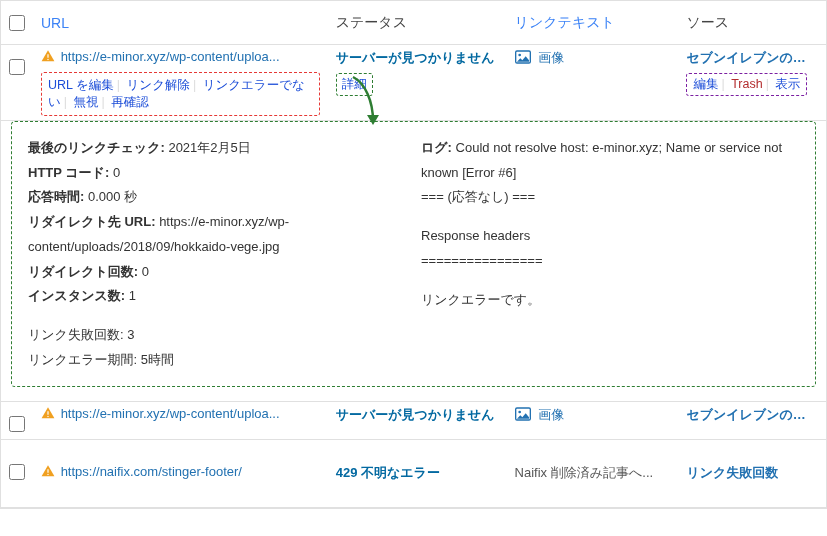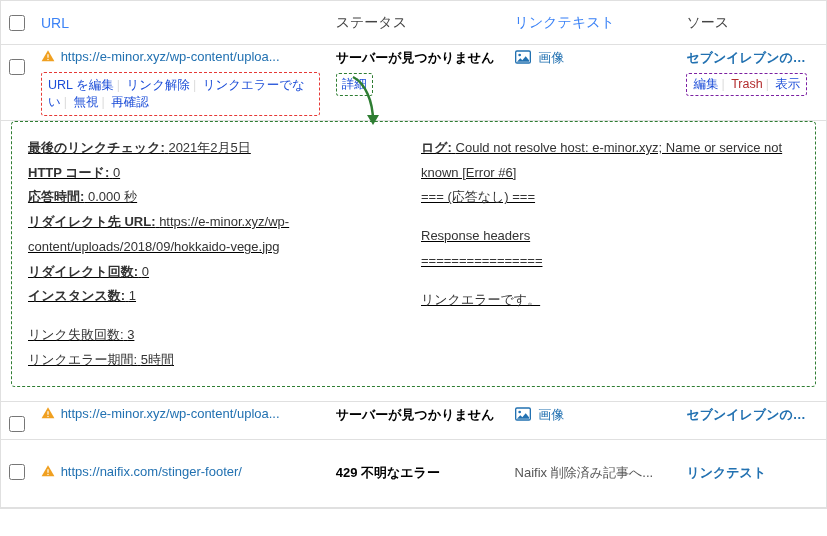--- a/index.html
+++ b/index.html
@@ -12,32 +12,32 @@
     th.status { width: 23%; }
     th.text { width: 22%; margin-top: 44px; }
     th.source { width: 18%; }
     th a { color: #3b82f6; text-decoration: none; }
     tbody tr { border-bottom: 1px solid #e0e0e0; }
     tbody td { padding: 4px 8px; vertical-align: top; }
     .chk { width: 28px; text-align: center; padding-top: 14px; }
     input[type=checkbox] { width: 16px; height: 16px; border: 1px solid #8c8f94; border-radius: 3px; }
     .warn-icon { display: inline-block; vertical-align: middle; margin-right: 2px; }
     .url-link { color: #2271b1; text-decoration: none; }
-    .orange { color: #000000; font-weight: bold; }
+    .orange { color: #0369a1; font-weight: bold; }
     .img-icon { display: inline-block; vertical-align: middle; margin-right: 4px; }
     .source-link { color: #2271b1; font-weight: bold; text-decoration: none; white-space: nowrap; overflow: hidden; text-overflow: ellipsis; display: inline-block; max-width: 120px; vertical-align: bottom; }
     .row-actions { margin-top: 6px; font-size: 12.5px; }
     .row-actions a { color: #1d4ed8; text-decoration: none; }
     .red-link { color: #b32d2e !important; }
     .row-actions span.sep { color: #ddd; padding: 0 3px; }
     .box-red { border: 1.5px dashed #e53935; padding: 4px 6px; display: inline-block; border-radius: 3px; }
     .box-green-sm { border: 1.5px dashed #2e7d32; padding: 2px 5px; display: inline-block; border-radius: 3px; font-family: Liberation Mono, monospace; }
     .box-purple { border: 1.5px dashed #7b1fa2; padding: 2px 6px; display: inline-block; border-radius: 3px; }
     .detail-row td { padding: 0 10px 14px 10px; }
-    .detail-box { border: 1.5px dashed #2e7d32; border-radius: 4px; padding: 14px 16px; display: flex; gap: 15px; position: relative; text-decoration: underline; }
+    .detail-box { border: 1.5px dashed #2e7d32; border-radius: 4px; padding: 14px 16px; display: flex; gap: 15px; position: relative; }
     .detail-col { flex: 1; color: #333; line-height: 1.9; }
     .detail-col b { font-weight: bold; }
     .arrow-wrap { position: relative; height: 0; }
     .arrow-svg { position: absolute; left: 334px; top: -48px; pointer-events: none; }
     .row3 td { padding-top: 24px; padding-bottom: 24px; }
     .graytxt { color: #555; }
   </style>
 </head>
 <body>
 
@@ -161,17 +161,17 @@
       <td>
         <span class="warn-icon"><svg width="14" height="14" viewBox="0 0 24 24">
                 <path fill="#f0a020" d="M1 21h22L12 2 1 21z"></path>
                 <rect x="11" y="9" width="2" height="6" fill="#fff"></rect>
                 <rect x="11" y="17" width="2" height="2" fill="#fff"></rect>
               </svg></span>
         <a href="#" class="url-link">https://naifix.com/stinger-footer/</a>
       </td>
       <td><span class="orange">429 不明なエラー</span></td>
       <td><span class="graytxt">Naifix 削除済み記事へ...</span></td>
-      <td><a href="#" class="source-link">リンクテスト</a></td>
+      <td><a href="#" class="source-link">リンク失敗回数</a></td>
     </tr>
   </tbody>
 </table>
 </div>
 
 </body></html>

